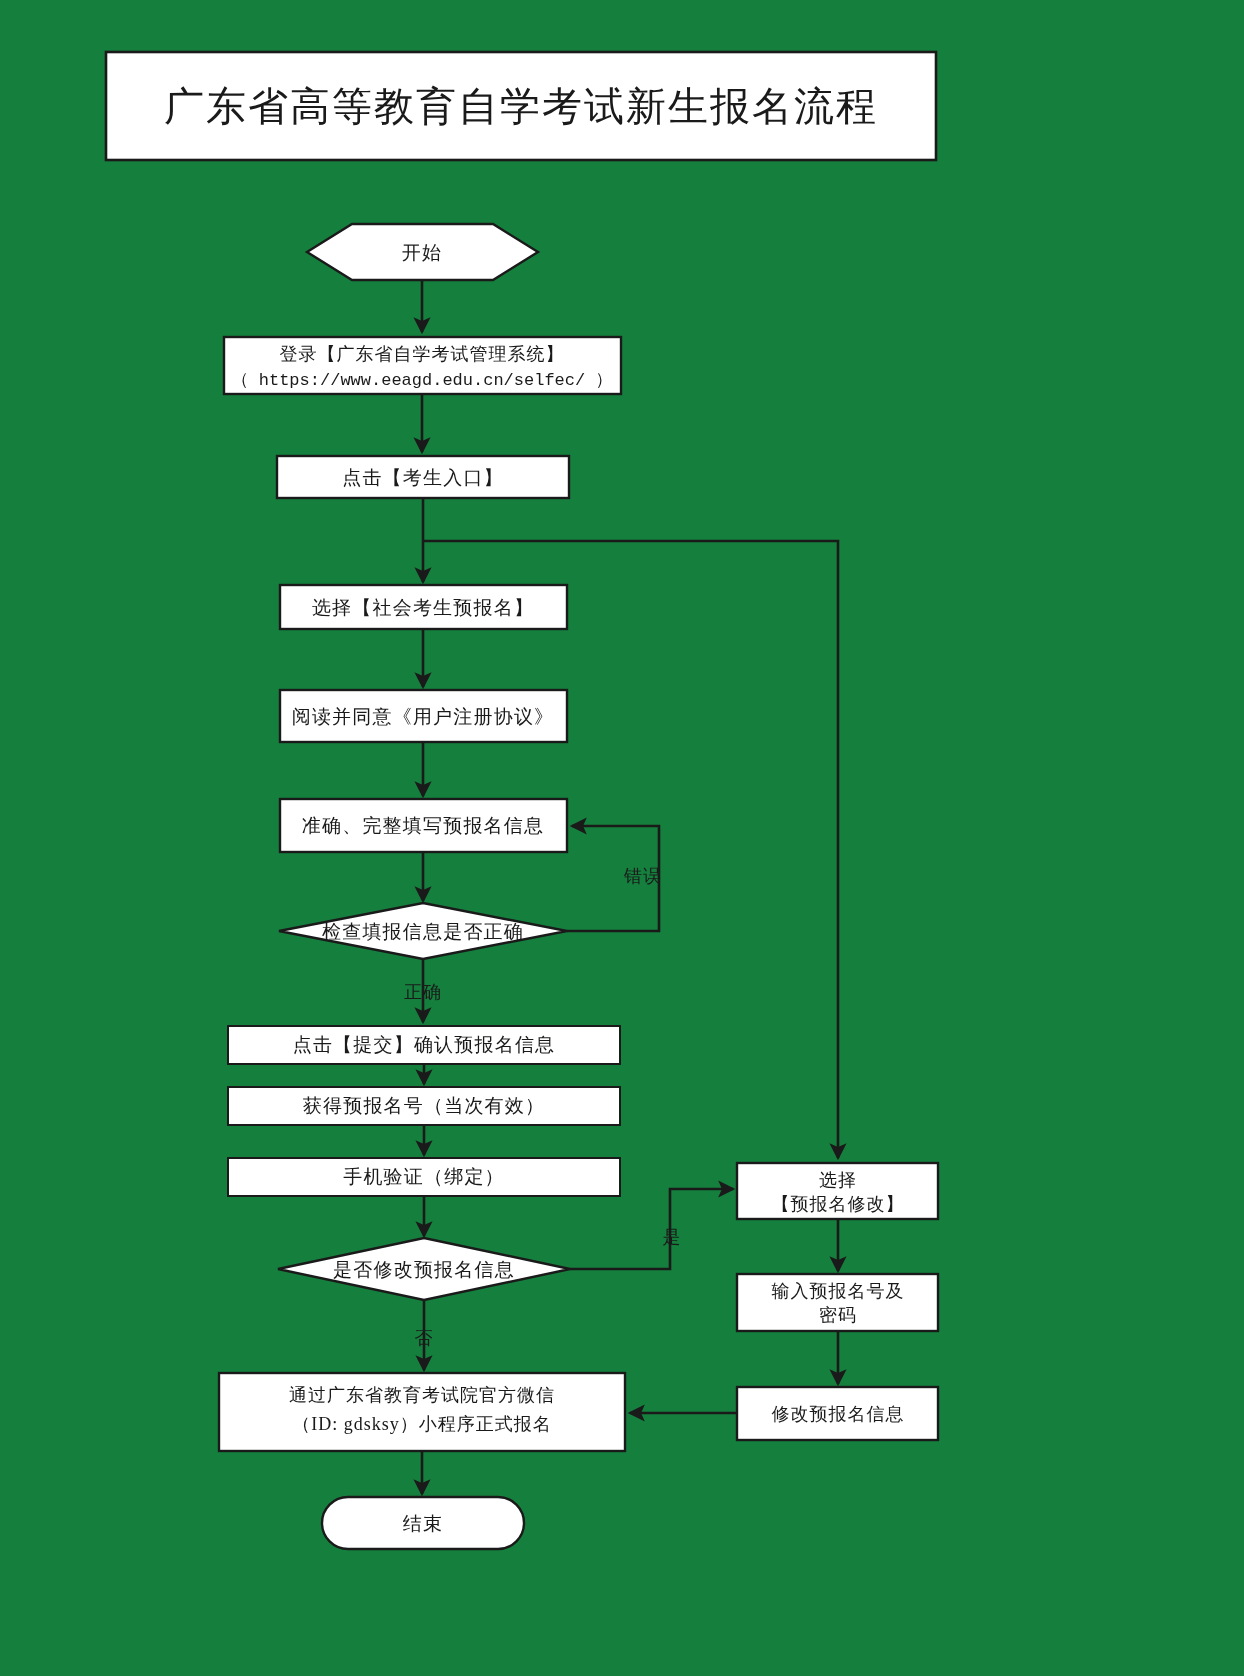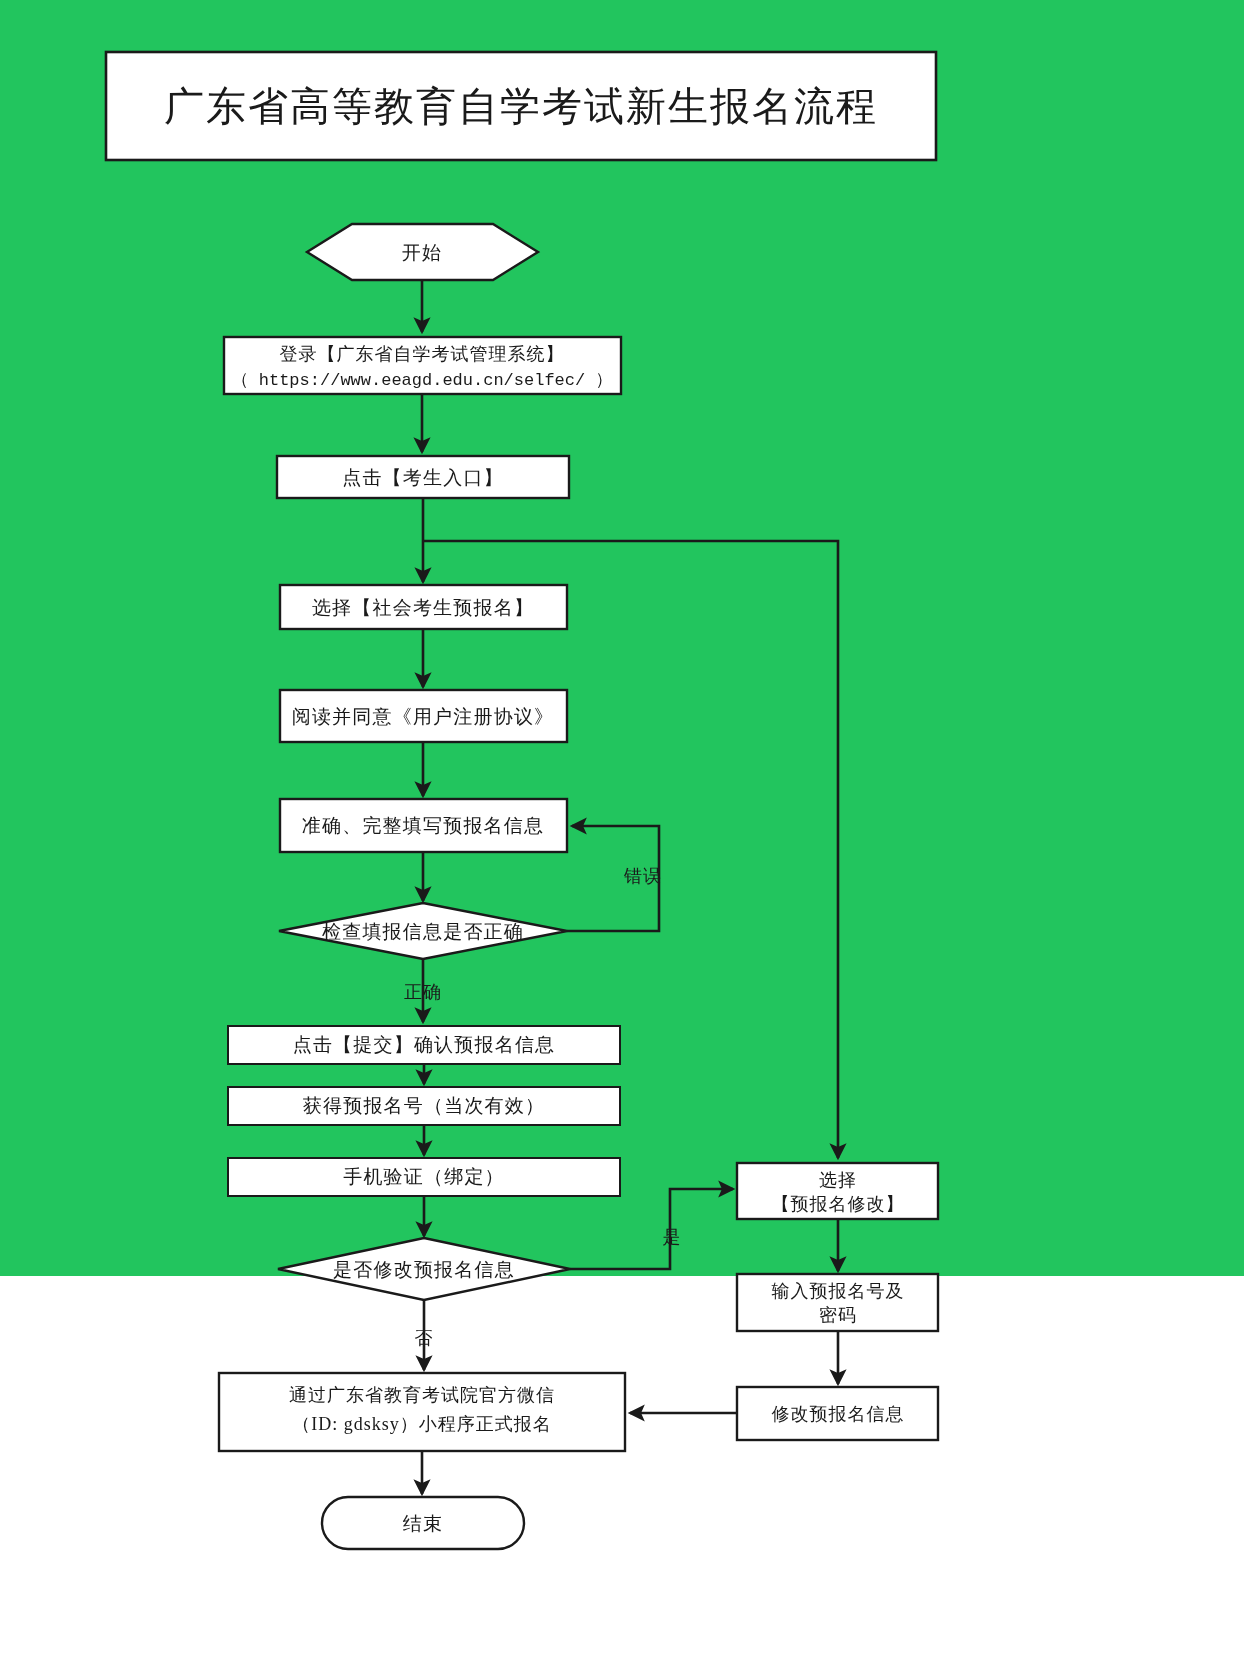--- a/index.html
+++ b/index.html
@@ -9,22 +9,22 @@
   }
   body {
     width: 1244px;
     height: 1676px;
     font-family: "Liberation Serif", "DejaVu Serif", serif;
     overflow: hidden;
   }
   #canvas {
     position: relative;
     width: 1244px;
-    height: 1276px;
-    background: #22c55e;
+    height: 1676px;
+    background: #15803d;
   }
   svg#flow {
     position: absolute;
     top: 0;
     left: 0;
     width: 1244px;
     height: 1676px;
   }
   .shape {
     fill: #ffffff;

